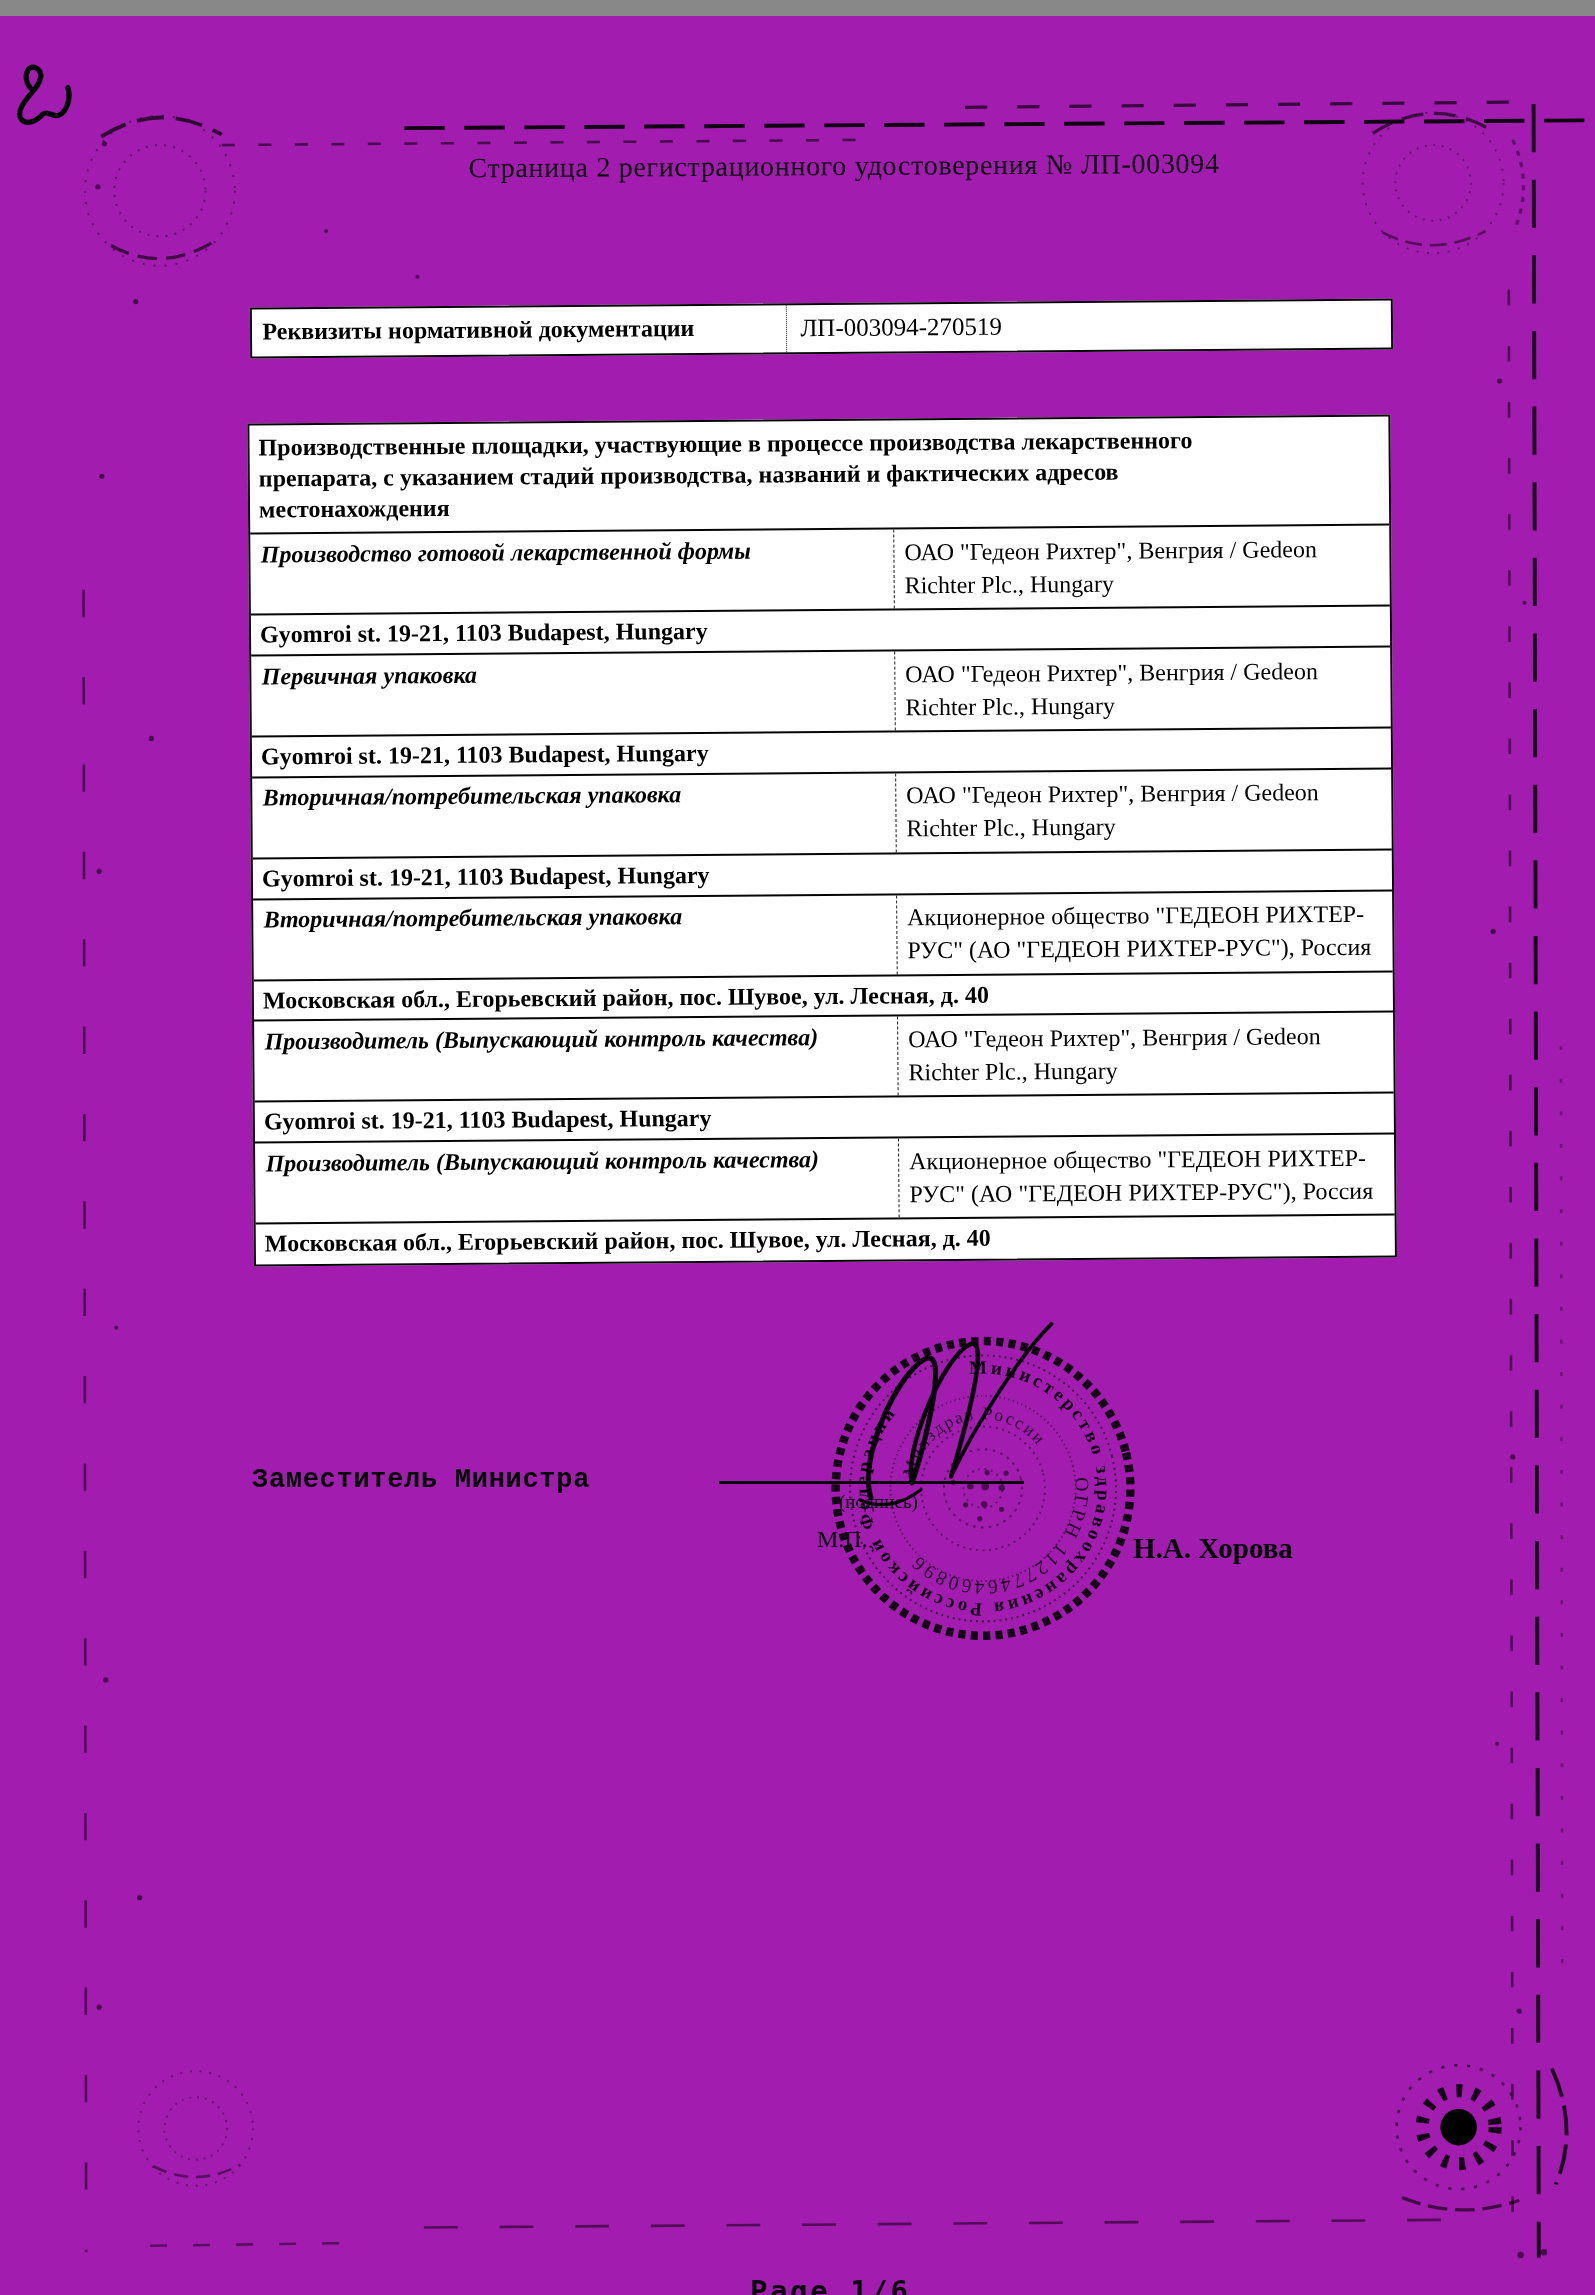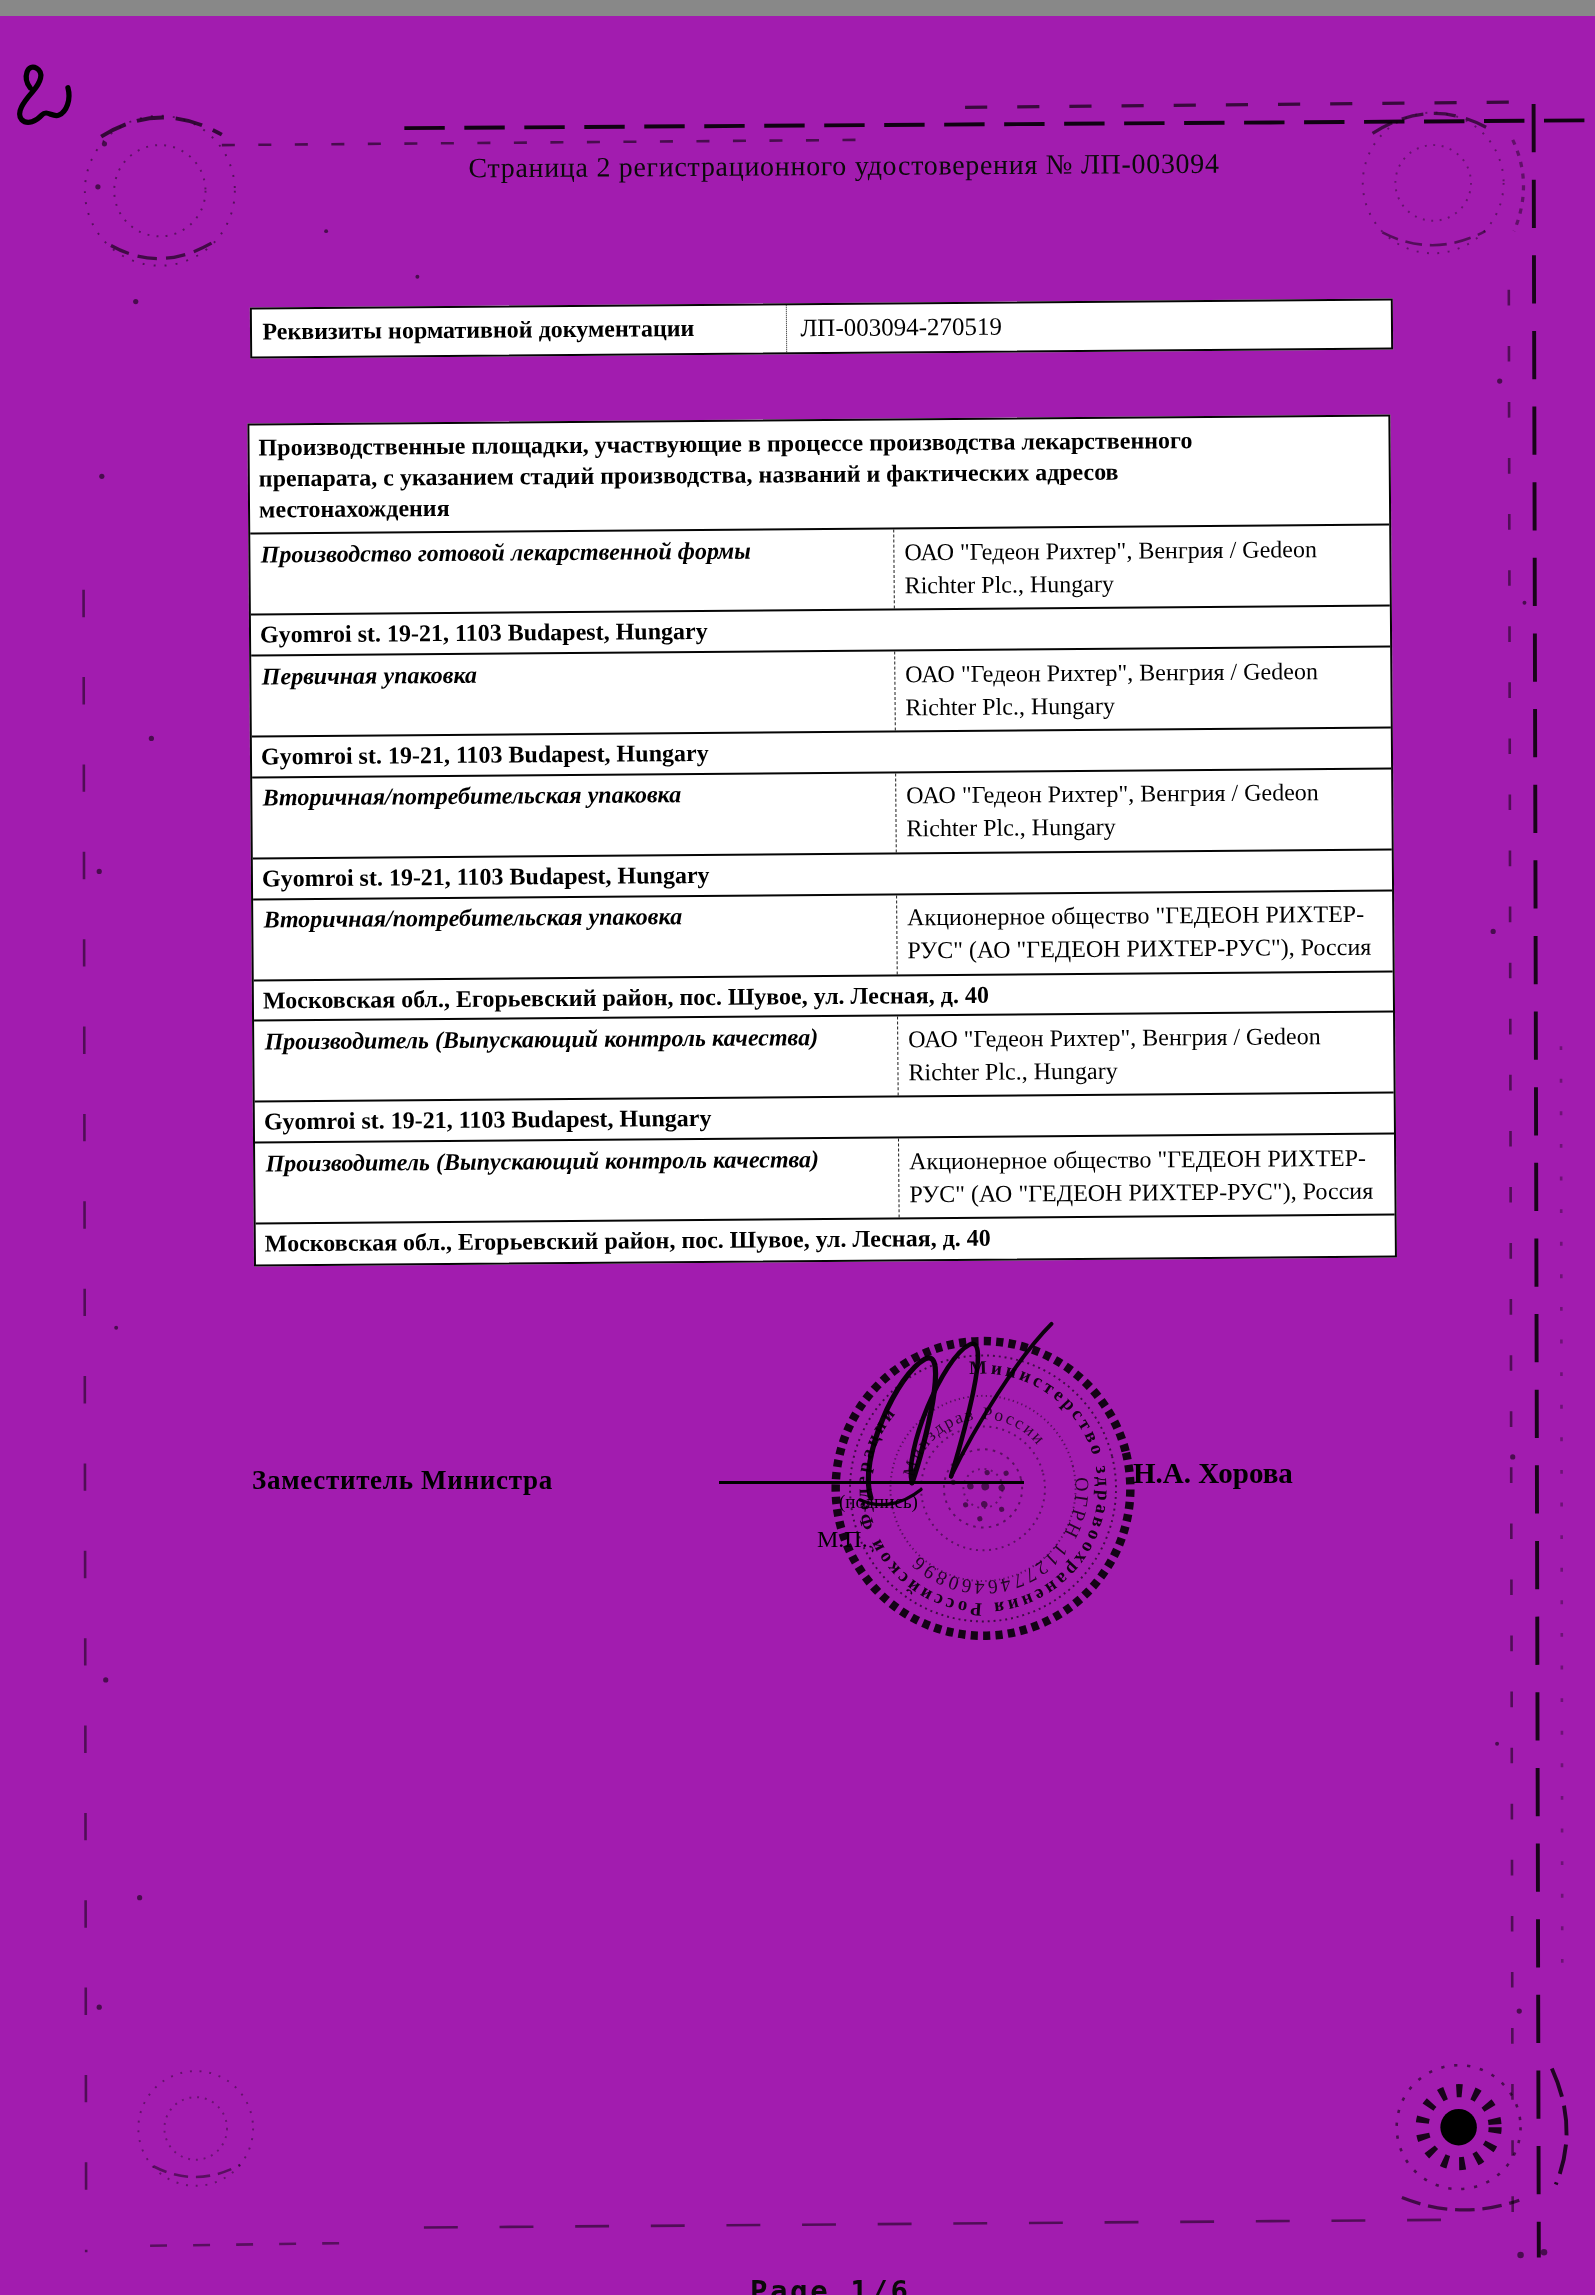--- a/index.html
+++ b/index.html
@@ -46,25 +46,25 @@
     font-style:italic;font-weight:bold;border-right:1.3px dashed #1c1c1c;
   }
   .cell-manu{
     box-sizing:border-box;flex:1;padding:6.5px 10.4px;font-size:24px;line-height:33px;
   }
   .arow{
     box-sizing:border-box;padding:5.9px 9px;font-size:24px;font-weight:600;
     border-bottom:2.6px solid #050505;min-height:40px;
   }
   
-  .pos-title{left:252px;top:1449px;font-size:27px;font-weight:bold;letter-spacing:0.7px;}
+  .pos-title{left:252px;top:1449px;font-size:27px;font-weight:bold;letter-spacing:0.7px;font-family:Liberation Mono, monospace;}
   .sig-line{left:719px;top:1465px;width:305px;height:2.6px;background:#000;}
   .sig-caption{left:839px;top:1475px;font-size:19px;}
   .mp-label{left:817px;top:1510px;font-size:24px;}
-  .signer-name{left:1133px;top:1441px;font-size:29px;font-weight:bold;}
+  .signer-name{left:1133px;top:1516px;font-size:29px;font-weight:bold;}
   
   .footer-page{
     left:750px;top:2258px;font-family:"DejaVu Sans Mono","Liberation Mono",monospace;
     font-size:29px;font-weight:bold;letter-spacing:2.6px;color:#0a0a0a;
   }
   svg{display:block;}
   .noptr{pointer-events:none;}
 </style>
 </head>
 <body>

